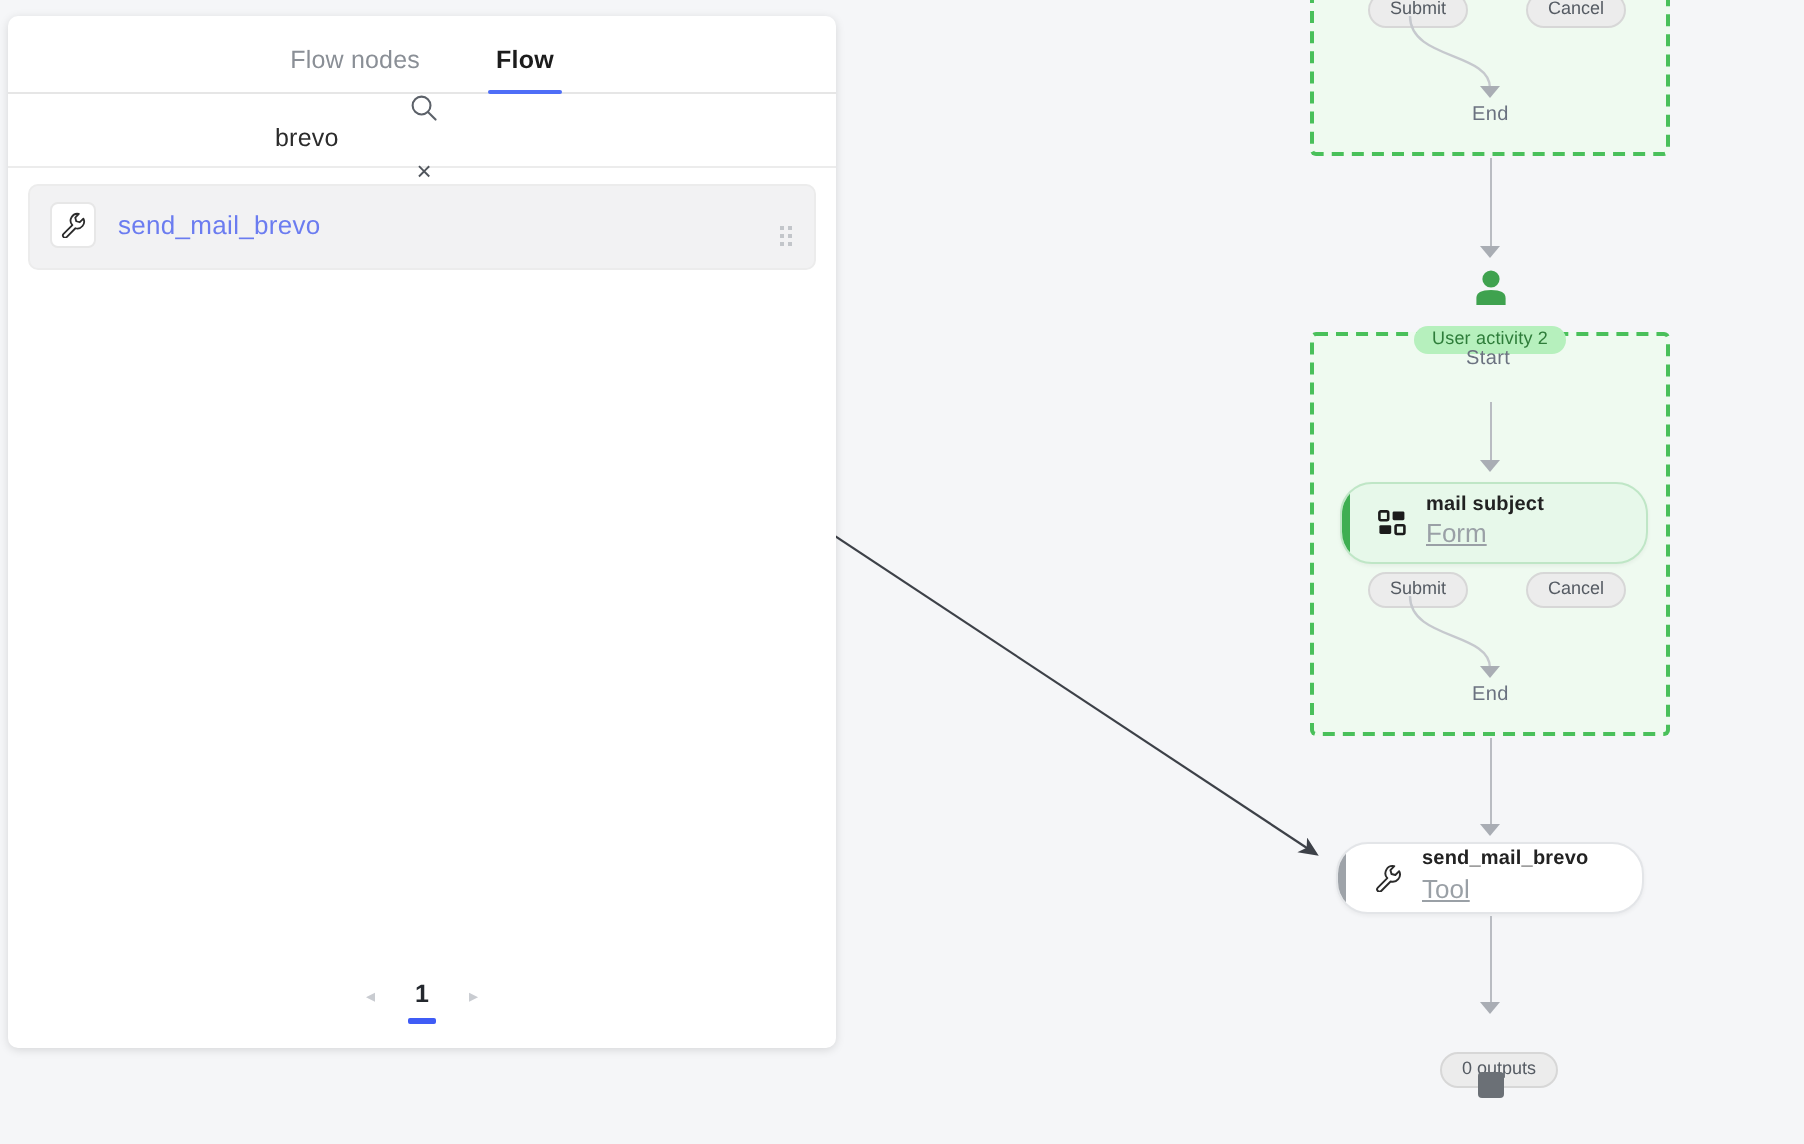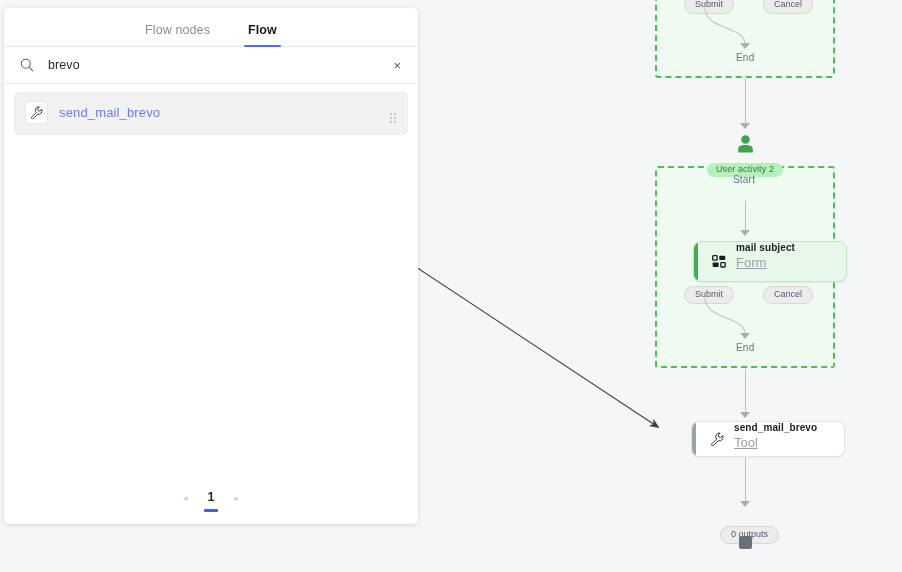--- a/index.html
+++ b/index.html
@@ -74,26 +74,26 @@
     padding: 3px 10px 4px 10px;
     line-height: 1;
     box-sizing: border-box;
     white-space: nowrap;
   }
 
   .flow-node {
     position: absolute;
     background: #ffffff;
     border: 1px solid #e3e5e8;
-    border-radius: 8px;
+    border-radius: 16px;
     box-sizing: border-box;
     display: flex;
+    align-items: center;
     box-shadow: 0 1px 2px rgba(0,0,0,.05);
     overflow: hidden;
-    margin-left: 23px;
   }
   .flow-node .leftbar {
     position: absolute;
     left: 0; top: 0; bottom: 0;
     width: 4px;
   }
   .flow-node .n-icon {
     margin-left: 16px;
     width: 18px;
     display: flex;
@@ -175,20 +175,21 @@
     border-radius: 1px;
   }
 
   .search-row {
     height: 36px;
     display: flex;
     align-items: center;
     padding: 0 14px 0 16px;
     border-bottom: 1px solid #ececec;
     position: relative;
+    flex-direction: column;
   }
   .search-input {
     border: none;
     outline: none;
     flex: 1;
     font-size: 12.5px;
     color: #2b2b2b;
     font-family: "Liberation Sans", sans-serif;
     margin-left: 12px;
     background: transparent;

